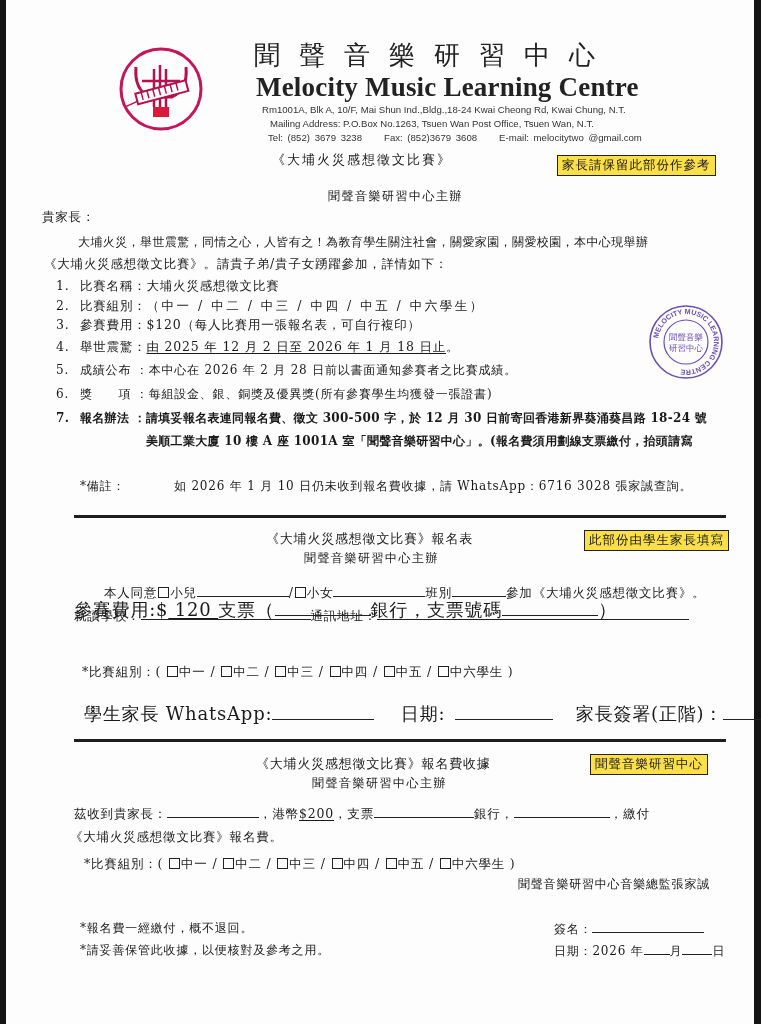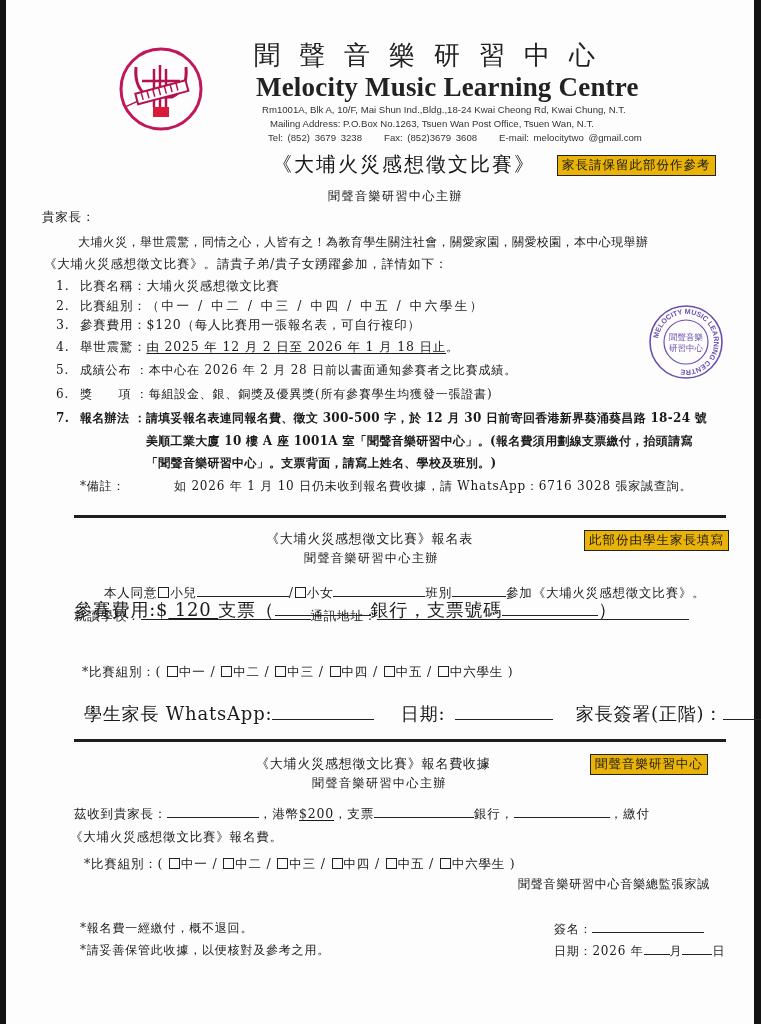--- a/index.html
+++ b/index.html
@@ -15,22 +15,22 @@
   }
   .abs { position: absolute; white-space: nowrap; }
   .logo { left: 108px; top: 45px; width: 94px; height: 88px; }
   .cn-title { left: 248px; top: 38px; font-size: 26px; letter-spacing: 19px; color: #222; }
   .en-title { left: 250px; top: 72px; font-family: "Liberation Serif", serif; font-weight: bold; font-size: 27px; color: #222; letter-spacing: 0.2px; }
   .addr { font-family: "Liberation Sans", sans-serif; font-size: 9.6px; color: #333; }
   .addr1 { left: 256px; top: 104px; }
   .addr2 { left: 264px; top: 118px; }
   .addr3 { left: 262px; top: 132px; word-spacing: 2px; }
   .addr3 span { margin-right: 22px; }
-  .main-title { left: 266px; top: 151px; font-size: 20px; letter-spacing: 2px; }
-  .box-label { border: 1.3px solid #222; padding: 1px 4px; font-size: 12.5px; letter-spacing: 1px; background: #eab308; }
+  .main-title { left: 266px; top: 151px; font-size: 13px; letter-spacing: 2px; }
+  .box-label { border: 1.3px solid #222; padding: 1px 4px; font-size: 12.5px; letter-spacing: 1px; background: #fde047; }
   .keep-box { left: 551px; top: 155px; }
   .organizer { font-size: 12px; letter-spacing: 1.5px; }
   .org1 { left: 322px; top: 188px; }
   .txt { font-size: 12.5px; letter-spacing: 0.8px; }
   .salute { left: 36px; top: 209px; }
   .para1 { left: 72px; top: 234px; }
   .para2 { left: 38px; top: 256px; }
   .item { font-size: 12.5px; letter-spacing: 0.8px; }
   .num { display: inline-block; width: 24px; }
   .lbl { display: inline-block; }
@@ -97,21 +97,20 @@
   <div class="abs item" style="left:50px; top:362px; font-size:12px;">
     <span class="num">5.</span><span class="lbl">成績公布 ：</span><span>本中心在 2026 年 2 月 28 日前以書面通知參賽者之比賽成績。</span>
   </div>
   <div class="abs item" style="left:50px; top:386px; font-size:12px;">
     <span class="num">6.</span><span class="lbl">獎　　項 ：</span><span>每組設金、銀、銅獎及優異獎(所有參賽學生均獲發一張證書)</span>
   </div>
   <div class="abs item" style="left:50px; top:410px; font-size:12px; font-weight:bold; letter-spacing:0.3px;">
     <span class="num">7.</span><span class="lbl">報名辦法 ：</span><span>請填妥報名表連同報名費、徵文 300-500 字，於 12 月 30 日前寄回香港新界葵涌葵昌路 18-24 號</span>
   </div>
   <div class="abs item" style="left:140px; top:433px; font-size:12px; font-weight:bold; letter-spacing:0.3px;">美順工業大廈 10 樓 A 座 1001A 室「聞聲音樂研習中心」。(報名費須用劃線支票繳付，抬頭請寫</div>
-  <div class="abs item" style="left:140px; top:455px; font-size:12px; font-weight:bold; letter-spacing:0.3px;">「聞聲音樂研習中心」。支票背面，請寫上姓名、學校及班別。)</div>
   <div class="abs item" style="left:74px; top:478px; font-size:12px;">*備註：</div>
   <div class="abs item" style="left:168px; top:478px; font-size:12px;">如 2026 年 1 月 10 日仍未收到報名費收據，請 WhatsApp：6716  3028 張家誠查詢。</div>
 
   <svg class="abs stamp" viewBox="0 0 80 76">
     <defs>
       <path id="ringPath" d="M 12 38 A 28 28 0 1 1 68 38 A 28 28 0 1 1 12 38"></path>
     </defs>
     <circle cx="40" cy="38" r="36" fill="none" stroke="#6a4fb0" stroke-width="1.6"></circle>
     <circle cx="40" cy="38" r="22" fill="none" stroke="#6a4fb0" stroke-width="1.2"></circle>
     <text font-size="7.2" fill="#6a4fb0" font-family="Liberation Sans, sans-serif" font-weight="bold">

